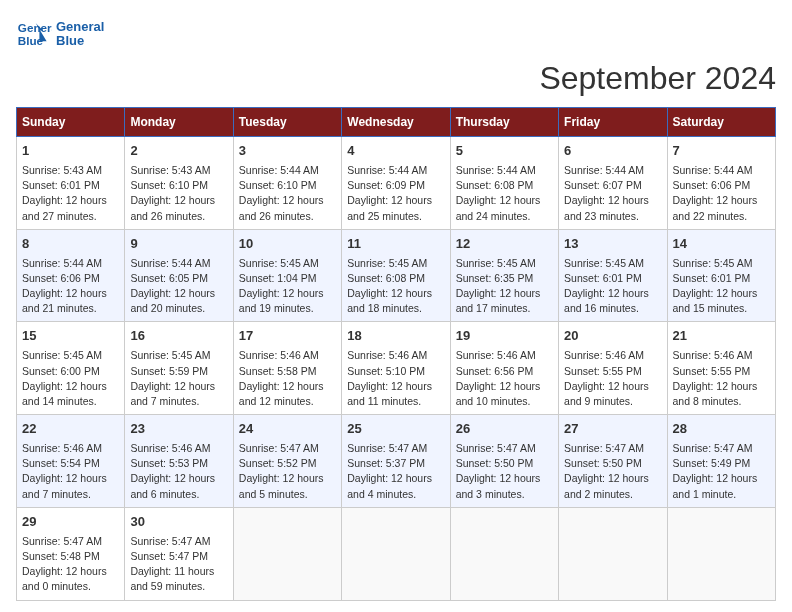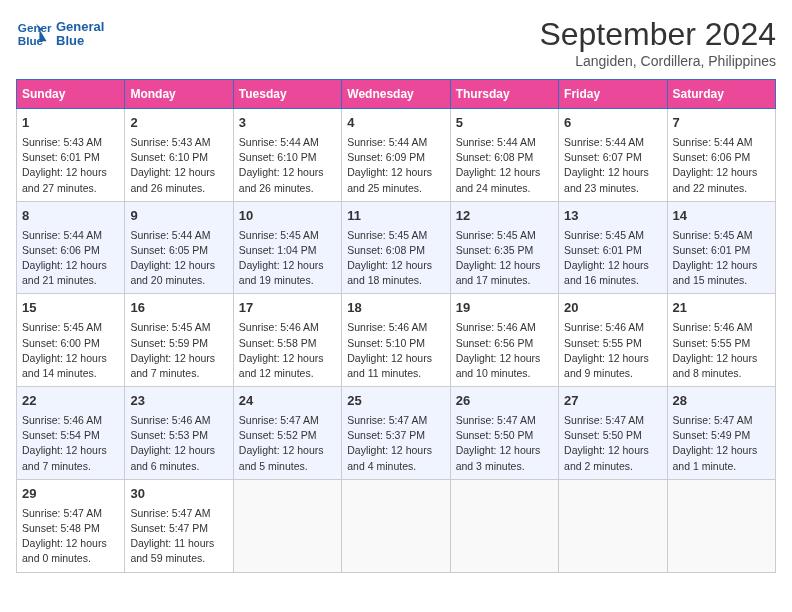--- a/index.html
+++ b/index.html
@@ -19,38 +19,39 @@
     .logo {
       display: flex;
       align-items: center;
       gap: 4px;
     }
     .logo-icon {
       width: 36px;
       height: 36px;
     }
     .title-block {
-      text-align: right;
+      text-align: left;
+      margin-top: 44px;
     }
     .month-title {
       font-size: 32px;
       font-weight: normal;
       color: #333;
     }
     .location-title {
       font-size: 14px;
       color: #555;
     }
     table {
       width: 100%;
       border-collapse: collapse;
       font-size: 10.5px;
     }
     thead tr {
-      background-color: #ec4899;
+      background-color: #7f1d1d;
       color: white;
       padding-left: 24px;
     }
     thead th {
       padding: 7px 5px;
       text-align: left;
       font-size: 12px;
       font-weight: bold;
       border: 1px solid #3a6bbf;
     }
@@ -93,21 +94,20 @@
       <text x="2" y="32" font-size="13" font-weight="bold" fill="#1a5fa8">Blue</text>
       <polygon points="32,10 40,18 36,18 36,30 44,30" fill="#1a5fa8" transform="translate(-10,-2)"></polygon>
     </svg>
     <div style="display:flex;flex-direction:column;line-height:1.1;">
       <span style="font-size:13px;font-weight:bold;color:#1a5fa8;">General</span>
       <span style="font-size:13px;font-weight:bold;color:#1a5fa8;">Blue</span>
     </div>
   </div>
   <div class="title-block">
     <div class="month-title">September 2024</div>
-    <div class="location-title">Langiden, Cordillera, Philippines</div>
   </div>
 </div>
 
 <table>
   <thead>
     <tr>
     <th>Sunday</th>
         <th>Monday</th>
         <th>Tuesday</th>
         <th>Wednesday</th>

